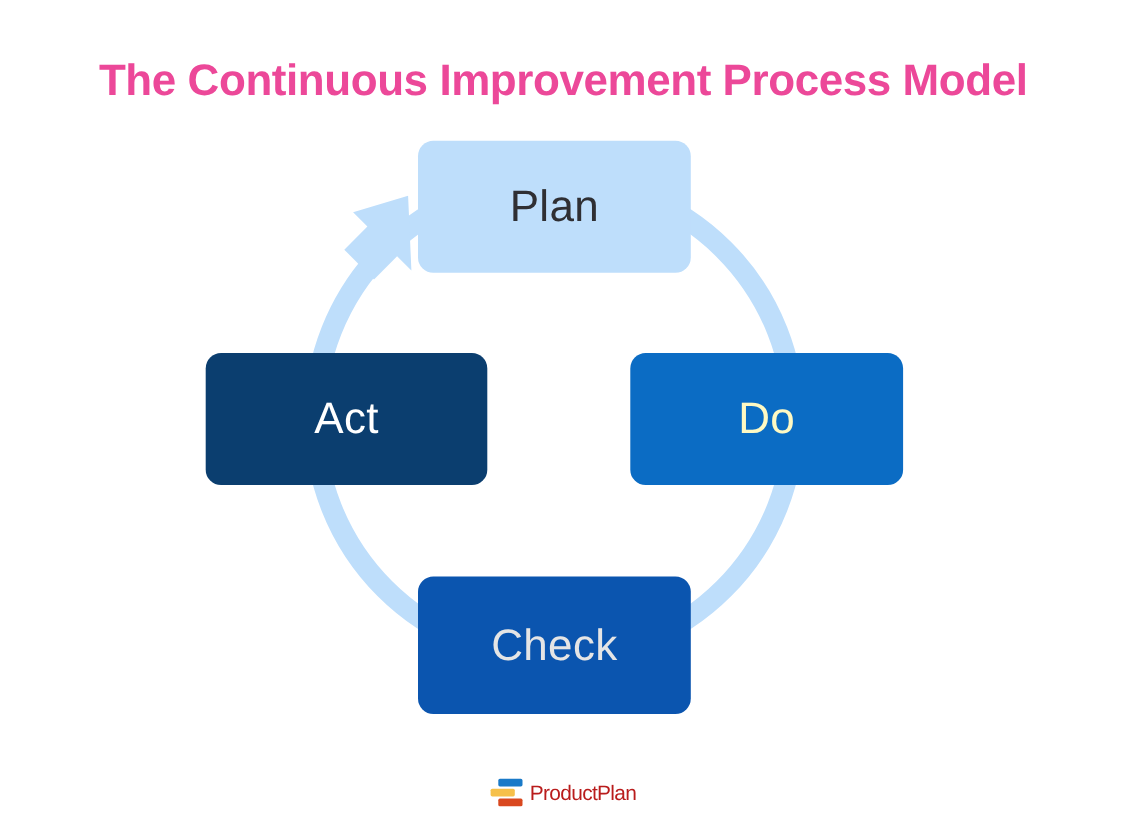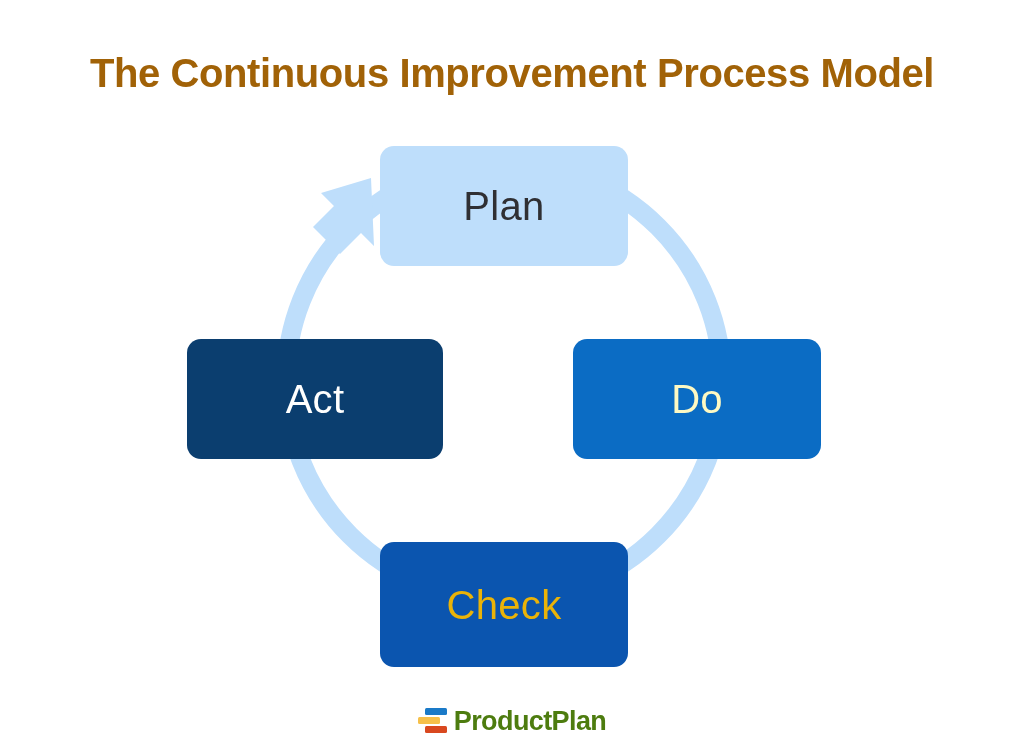--- a/index.html
+++ b/index.html
@@ -21,21 +21,21 @@
   #page-title {
     position: absolute;
     left: 0;
     top: 24px;
     width: 1024px;
     text-align: center;
     font-family: "Liberation Sans", sans-serif;
     font-size: 40px;
     font-weight: bold;
     letter-spacing: -0.4px;
-    color: #a16207;
+    color: #ec4899;
     white-space: nowrap;
   }
 
   
   #diagram {
     position: absolute;
     left: 0;
     top: 95px;
     width: 1024px;
     height: 580px;
@@ -49,21 +49,20 @@
   }
 
   
   .stage-box {
     position: absolute;
     border-radius: 14px;
     display: flex;
     align-items: center;
     justify-content: center;
     box-sizing: border-box;
-    margin-top: 18px;
   }
   .stage-label {
     font-family: "Liberation Sans", sans-serif;
     font-size: 40px;
     font-weight: normal;
     letter-spacing: 0.3px;
     line-height: 1;
   }
 
   #stage-plan {
@@ -93,21 +92,21 @@
   }
   #stage-act .stage-label { color: #ffffff; }
 
   #stage-check {
     left: 380px;
     top: 429px;
     width: 248px;
     height: 125px;
     background: #0b55af;
   }
-  #stage-check .stage-label { color: #eab308; }
+  #stage-check .stage-label { color: #e5e5e5; }
 
   
   #footer-logo {
     position: absolute;
     left: 0;
     top: 707px;
     width: 1024px;
     display: flex;
     align-items: center;
     justify-content: center;
@@ -121,24 +120,24 @@
   .logo-bar {
     position: absolute;
     height: 7px;
     border-radius: 1.5px;
   }
   #logo-bar-blue   { top: 1px;  left: 7px; width: 22px; background: #1a7ac8; }
   #logo-bar-yellow { top: 10px; left: 0px; width: 22px; background: #f6c04a; }
   #logo-bar-red    { top: 19px; left: 7px; width: 22px; background: #d9481f; }
   #logo-wordmark {
     font-family: "Liberation Sans", sans-serif;
-    font-size: 27px;
-    font-weight: bold;
+    font-size: 19px;
+    font-weight: normal;
     letter-spacing: -0.6px;
-    color: #4d7c0f;
+    color: #b91c1c;
     line-height: 1;
   }
 </style>
 </head>
 <body>
 
 <h1 id="page-title">The Continuous Improvement Process Model</h1>
 
 <div id="diagram">
 

